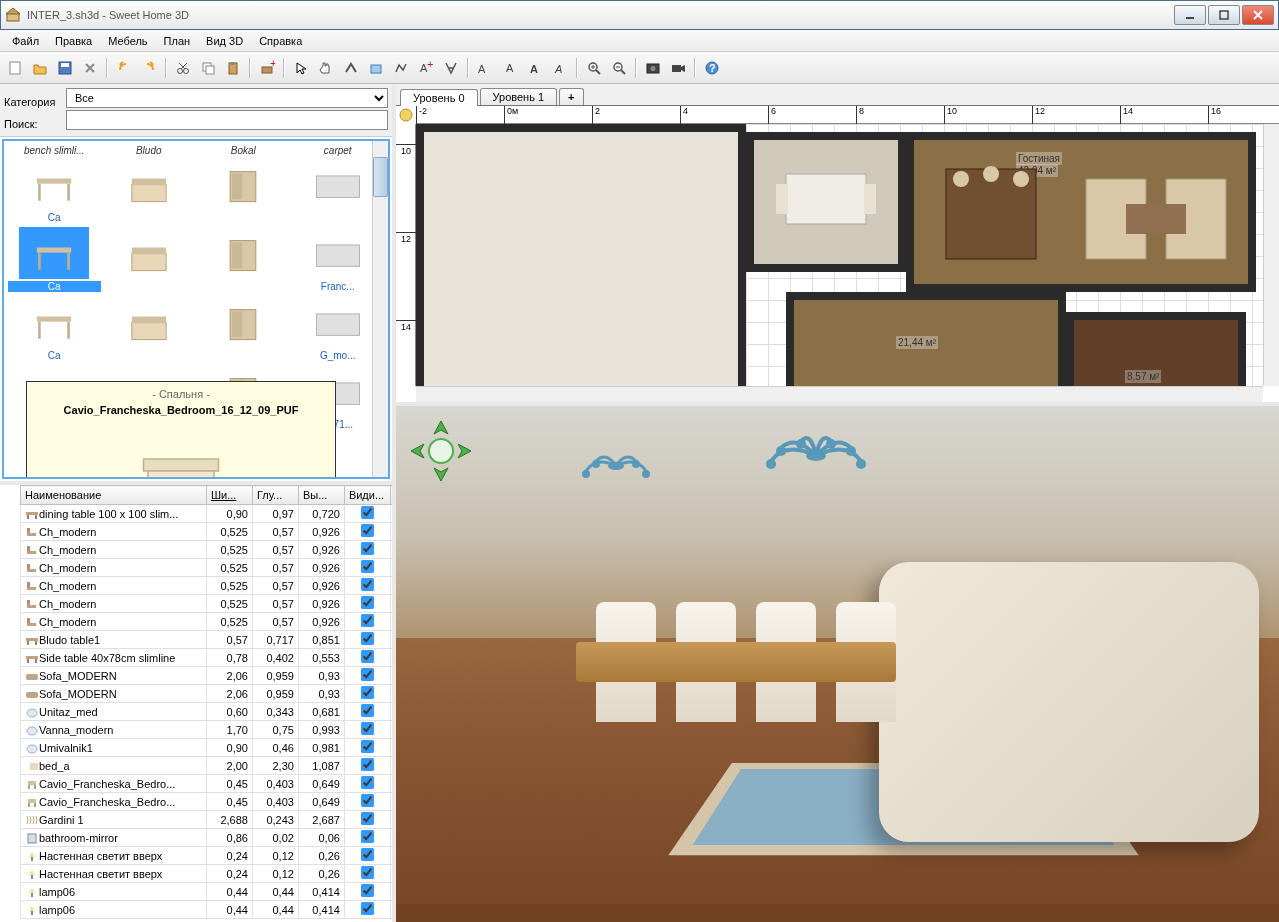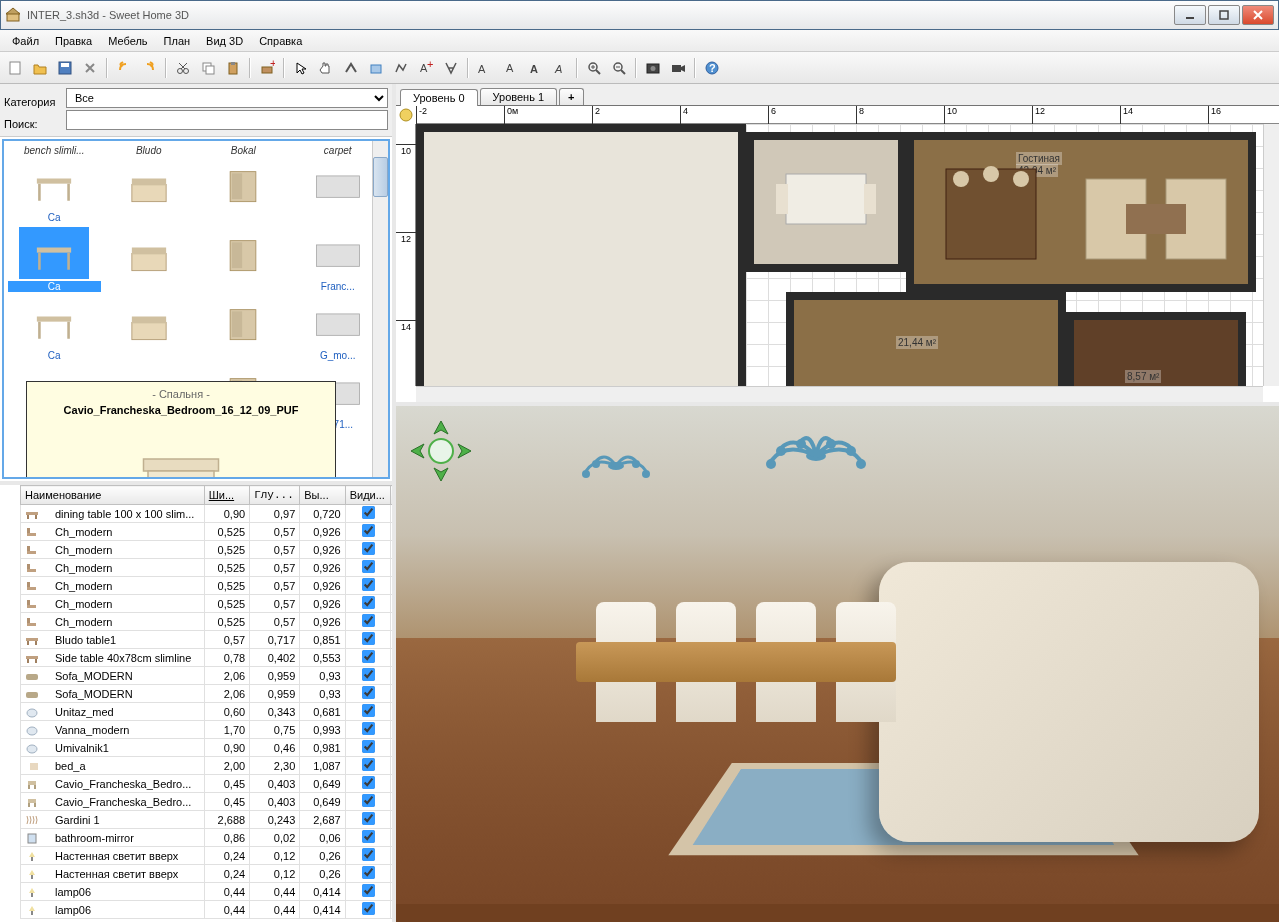--- a/index.html
+++ b/index.html
@@ -56,24 +56,24 @@
 
 .furn-table-wrap { flex: 1; overflow: hidden; position: relative; border-top: 4px solid #e8e8e8; }
 .furn-table { width: 100%; border-collapse: collapse; margin-left: 20px; }
 .furn-table th { background: linear-gradient(#fdfdfd, #e8e8e8); border: 1px solid #c0c0c0; padding: 3px 4px; text-align: left; font-weight: normal; position: sticky; top: 0; }
 .furn-table td { border: 1px solid #e0e0e0; padding: 1px 4px; white-space: nowrap; overflow: hidden; text-overflow: ellipsis; }
 .furn-table .num { text-align: right; }
 .furn-table .chk { text-align: center; }
 .furn-table input[type=checkbox] { accent-color: #3399ff; }
 .col-name { width: 178px; max-width: 178px; }
 .col-w { width: 44px; text-decoration: underline; }
-.col-d { width: 44px; font-family: Liberation Mono, monospace; }
+.col-d { width: 44px; }
 .col-h { width: 44px; }
 .col-v { width: 40px; }
-.name-cell { display: flex; align-items: center; gap: 16px; }
+.name-cell { display: flex; align-items: center; gap: 0; }
 .item-icon { width: 14px; height: 12px; flex-shrink: 0; }
 
 
 .plan-tabs { height: 22px; display: flex; align-items: flex-end; padding: 0 4px; background: #efefef; border-bottom: 1px solid #737373; }
 .tab { padding: 2px 12px; border: 1px solid #888; border-bottom: none; background: linear-gradient(#fdfdfd, #e8e8e8); border-radius: 3px 3px 0 0; margin-right: 2px; cursor: pointer; }
 .tab.active { background: #fff; position: relative; top: 1px; }
 .tab-add { padding: 2px 8px; font-weight: bold; cursor: pointer; border: 1px solid #888; border-bottom: none; background: linear-gradient(#fdfdfd, #e8e8e8); border-radius: 3px 3px 0 0; }
 
 
 .plan-view { height: 300px; background: #fff; position: relative; overflow: hidden; border-bottom: 4px solid #e8e8e8; }

